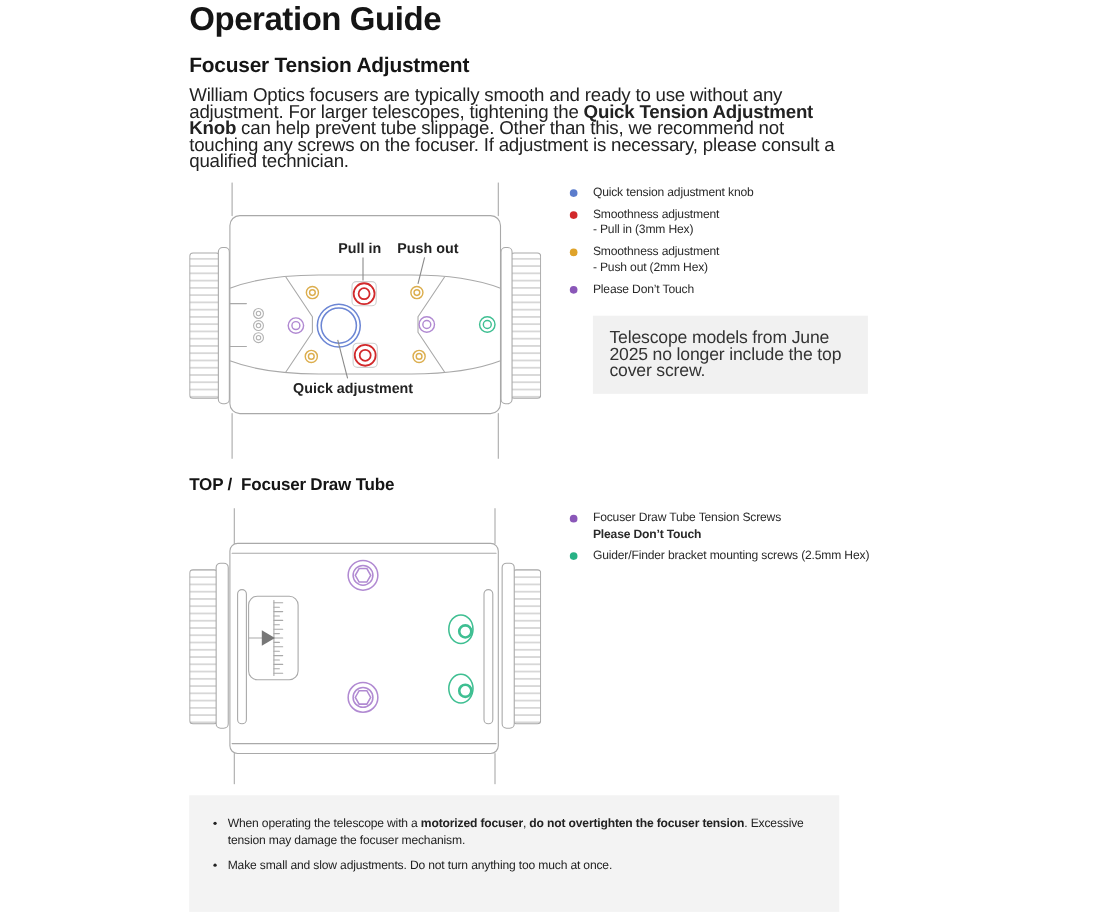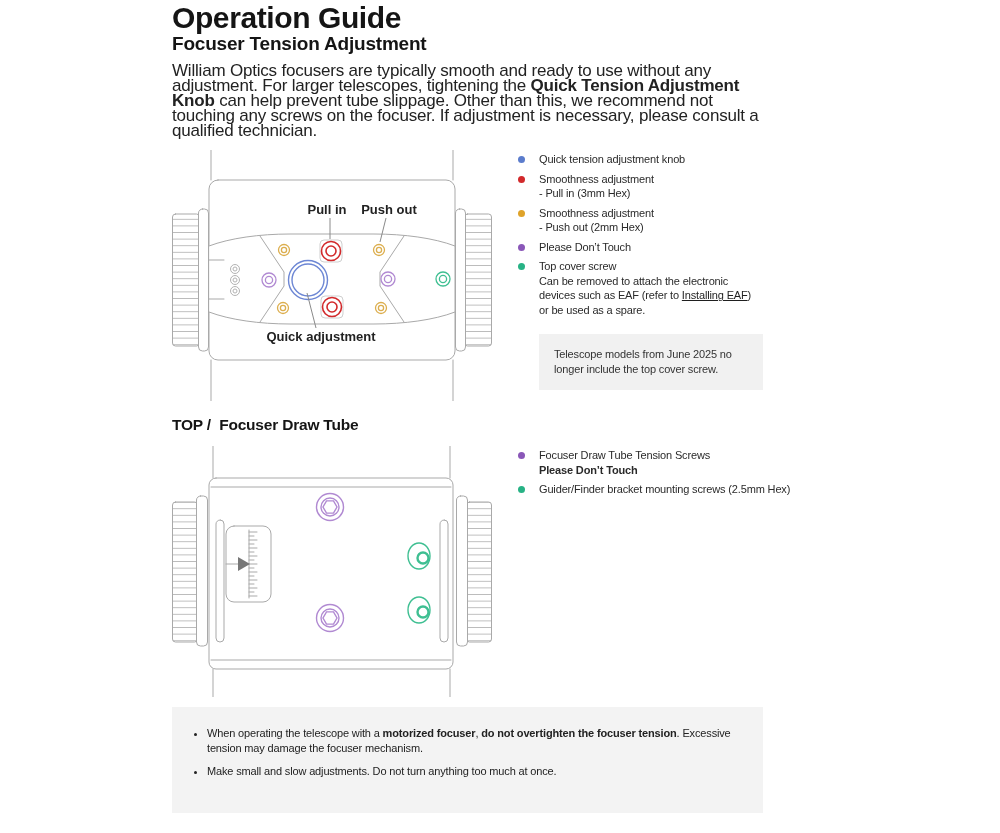--- a/index.html
+++ b/index.html
@@ -2,36 +2,36 @@
 <html><head>
 <meta charset="utf-8">
 <style>
   html,body{margin:0;padding:0;}
   body{
     width:1000px;height:833px;overflow:hidden;background:#ffffff;
     font-family:"Liberation Sans","DejaVu Sans",sans-serif;color:#1f1f1f;
   }
   .page{width:591px;margin-left:172px;}
   h1{font-size:30px;line-height:1.05;font-weight:700;letter-spacing:-0.4px;margin:0;padding-top:2px;color:#151515;}
-  h2{font-size:19px;line-height:1.1;font-weight:700;letter-spacing:-0.2px;margin:0 0 0;color:#151515;}
+  h2{font-size:19px;line-height:1.1;font-weight:700;letter-spacing:-0.2px;margin:16px 0 0;color:#151515;}
   .body-text{font-size:17px;line-height:15px;letter-spacing:-0.2px;margin:9px 0 0;color:#222;}
   .lead{margin-top:17px;}
   h3{font-size:15.5px;line-height:1.15;font-weight:700;letter-spacing:-0.2px;margin:13px 0 0;color:#151515;white-space:pre-wrap;}
   h3.second{margin-top:15px;}
   .section-row{display:flex;align-items:flex-start;margin-top:12px;}
   .diagram{flex:none;display:block;}
   .legend{margin-left:26px;padding-top:2px;width:248px;font-size:11px;line-height:14.5px;letter-spacing:-0.15px;color:#2a2a2a;}
   .legend-item{display:flex;margin-bottom:5px;}
   .dot{flex:none;width:7px;height:7px;border-radius:50%;margin:4px 14px 0 0;}
   .dot-blue{background:#5b7ccc;} .dot-red{background:#d2292b;} .dot-yellow{background:#dfa32a;}
   .dot-purple{background:#8a57b8;} .dot-green{background:#27b285;}
   .bold-line{font-weight:700;}
   .nowrap{white-space:nowrap;}
   a.doc-link{color:#1f1f1f;text-decoration:underline;}
-  .note-card{margin:17px 0 0 21px;width:224px;box-sizing:border-box;background:#f1f1f1;padding:13px 15px;font-size:11px;line-height:15px;letter-spacing:-0.15px;color:#333;}
+  .note-card{margin:17px 0 0 21px;width:250px;box-sizing:border-box;background:#f1f1f1;padding:13px 15px;font-size:16px;line-height:15px;letter-spacing:-0.15px;color:#333;}
   .notice{margin-top:10px;width:591px;box-sizing:border-box;background:#f3f3f3;padding:11px 14px 26px;}
   .notice-title{font-size:11px;font-weight:700;color:#1c1c1c;}
   .notice ul{margin:8px 0 0;padding-left:21px;}
   .notice li{font-size:11px;line-height:15px;letter-spacing:-0.15px;margin-bottom:8px;color:#222;}
   svg text{font-family:"Liberation Sans","DejaVu Sans",sans-serif;}
 </style>
 </head>
 <body>
 
 <div class="page">
@@ -125,24 +125,20 @@
         <span class="dot dot-red"></span>
         <span><span>Smoothness adjustment</span><br><span>- Pull in (3mm Hex)</span></span>
       </div>
       <div class="legend-item">
         <span class="dot dot-yellow"></span>
         <span><span>Smoothness adjustment</span><br><span>- Push out (2mm Hex)</span></span>
       </div>
       <div class="legend-item">
         <span class="dot dot-purple"></span>
         <span>Please Don’t Touch</span>
-      </div>
-      <div class="legend-item">
-        <span class="dot dot-green"></span>
-        <span><span>Top cover screw</span><br><span>Can be removed to attach the electronic devices such as EAF (refer to </span><a class="doc-link" href="#">Installing EAF</a><span>) or be used as a spare.</span></span>
       </div>
       <div class="note-card">
         <span>Telescope models from June 2025 no longer include the top cover screw.</span>
       </div>
     </div>
   </div>
 
   <h3 class="second">TOP /  Focuser Draw Tube</h3>
 
   <div class="section-row">

